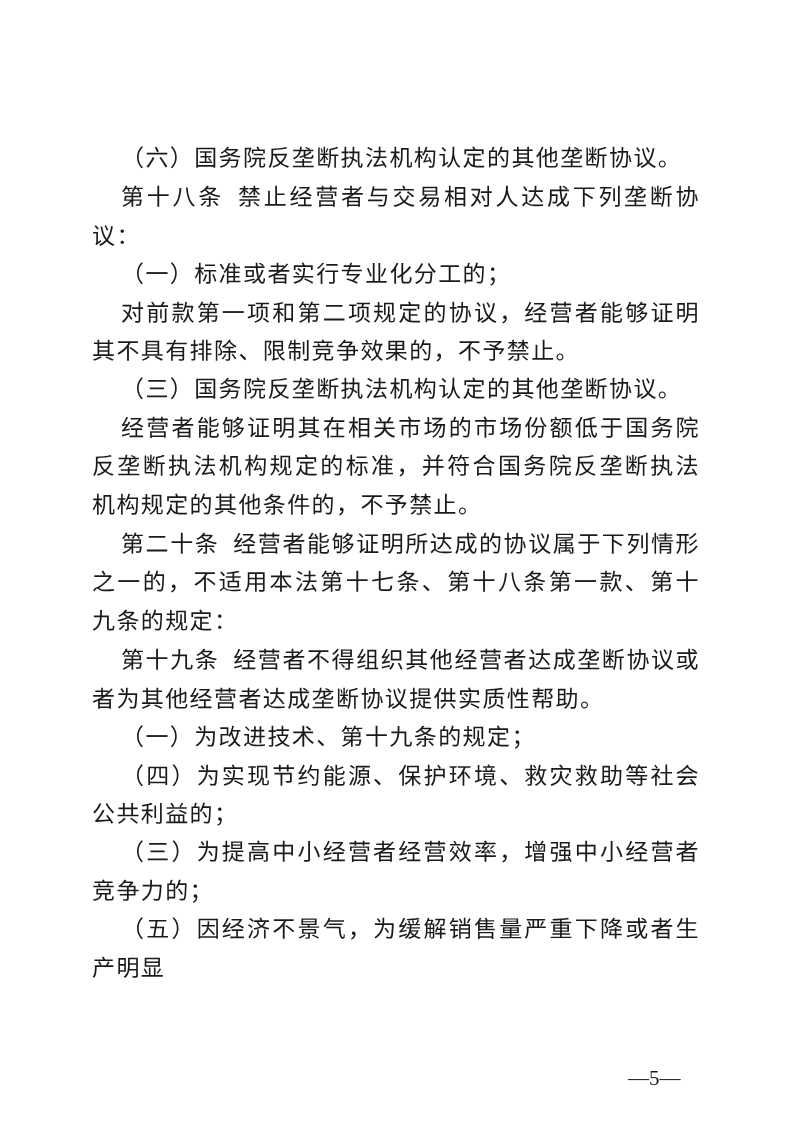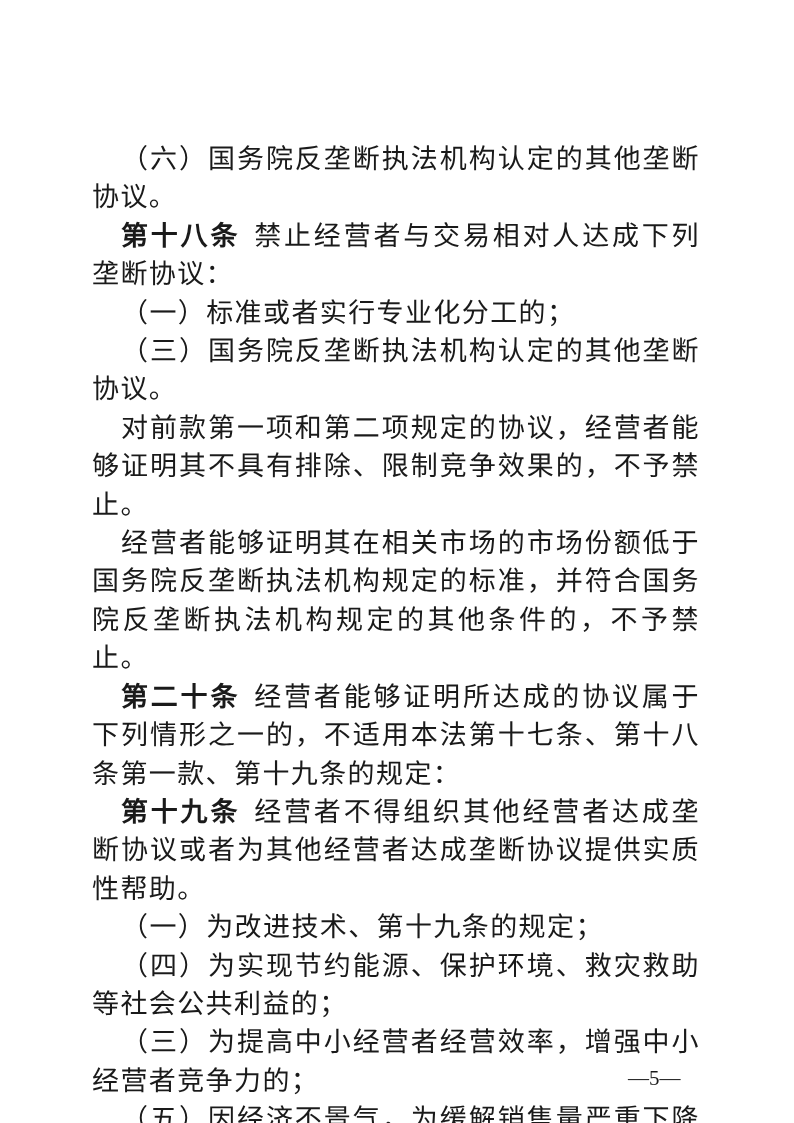--- a/index.html
+++ b/index.html
@@ -14,29 +14,29 @@
     color: #1a1a1a;
   }
   .content {
     position: absolute;
     left: 92px;
     top: 140px;
     width: 608px;
   }
   .para {
     margin: 0;
-    font-size: 27px;
+    font-size: 23px;
     line-height: 38.4px;
     text-align: justify;
     text-indent: 29px;
     letter-spacing: 1.4px;
   }
   .article-no {
     font-family: "Liberation Sans", "DejaVu Sans", sans-serif;
-    font-weight: bold;
+    font-weight: normal;
     letter-spacing: 1.4px;
     margin-right: 14px;
   }
   .article-no:empty { display: none; margin-right: 0; }
   .page-footer {
     position: absolute;
     left: 628px;
     top: 1064px;
     font-size: 21px;
     line-height: 28px;
@@ -46,22 +46,22 @@
   }
 </style>
 </head>
 <body>
 
 <div class="page">
   <main class="content">
     <p class="para"><span>（六）国务院反垄断执法机构认定的其他垄断协议。</span></p>
     <p class="para"><span class="article-no">第十八条</span><span>禁止经营者与交易相对人达成下列垄断协议：</span></p>
     <p class="para"><span>（一）标准或者实行专业化分工的；</span></p>
+    <p class="para"><span>对前款第一项和第二项规定的协议，经营者能够证明其不具有排除、限制竞争效果的，不予禁止。</span></p>
     <p class="para"><span>（三）国务院反垄断执法机构认定的其他垄断协议。</span></p>
-    <p class="para"><span>对前款第一项和第二项规定的协议，经营者能够证明其不具有排除、限制竞争效果的，不予禁止。</span></p>
     <p class="para"><span>经营者能够证明其在相关市场的市场份额低于国务院反垄断执法机构规定的标准，并符合国务院反垄断执法机构规定的其他条件的，不予禁止。</span></p>
     <p class="para"><span class="article-no">第二十条</span><span>经营者能够证明所达成的协议属于下列情形之一的，不适用本法第十七条、第十八条第一款、第十九条的规定：</span></p>
     <p class="para"><span class="article-no">第十九条</span><span>经营者不得组织其他经营者达成垄断协议或者为其他经营者达成垄断协议提供实质性帮助。</span></p>
     <p class="para"><span>（一）为改进技术、第十九条的规定；</span></p>
     <p class="para"><span>（四）为实现节约能源、保护环境、救灾救助等社会公共利益的；</span></p>
     <p class="para"><span>（三）为提高中小经营者经营效率，增强中小经营者竞争力的；</span></p>
     <p class="para"><span>（五）因经济不景气，为缓解销售量严重下降或者生产明显</span></p>
   </main>
   <div class="page-footer">—5—</div>
 </div>

